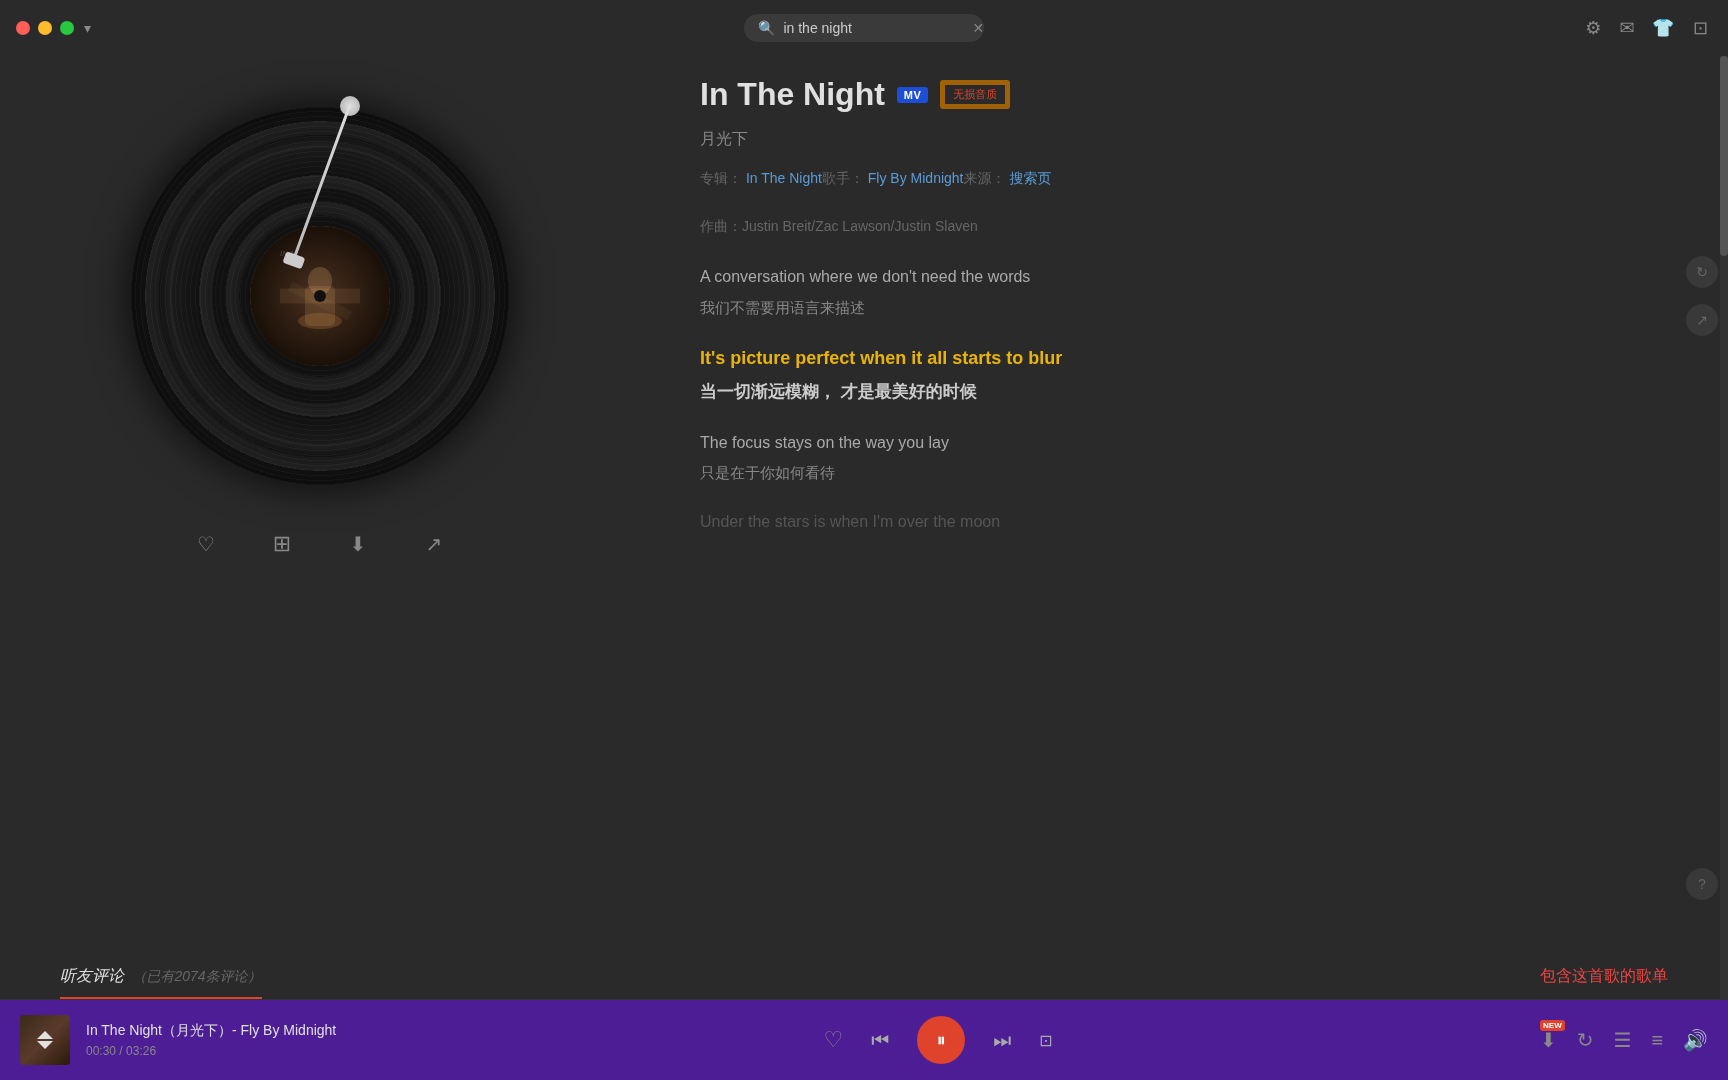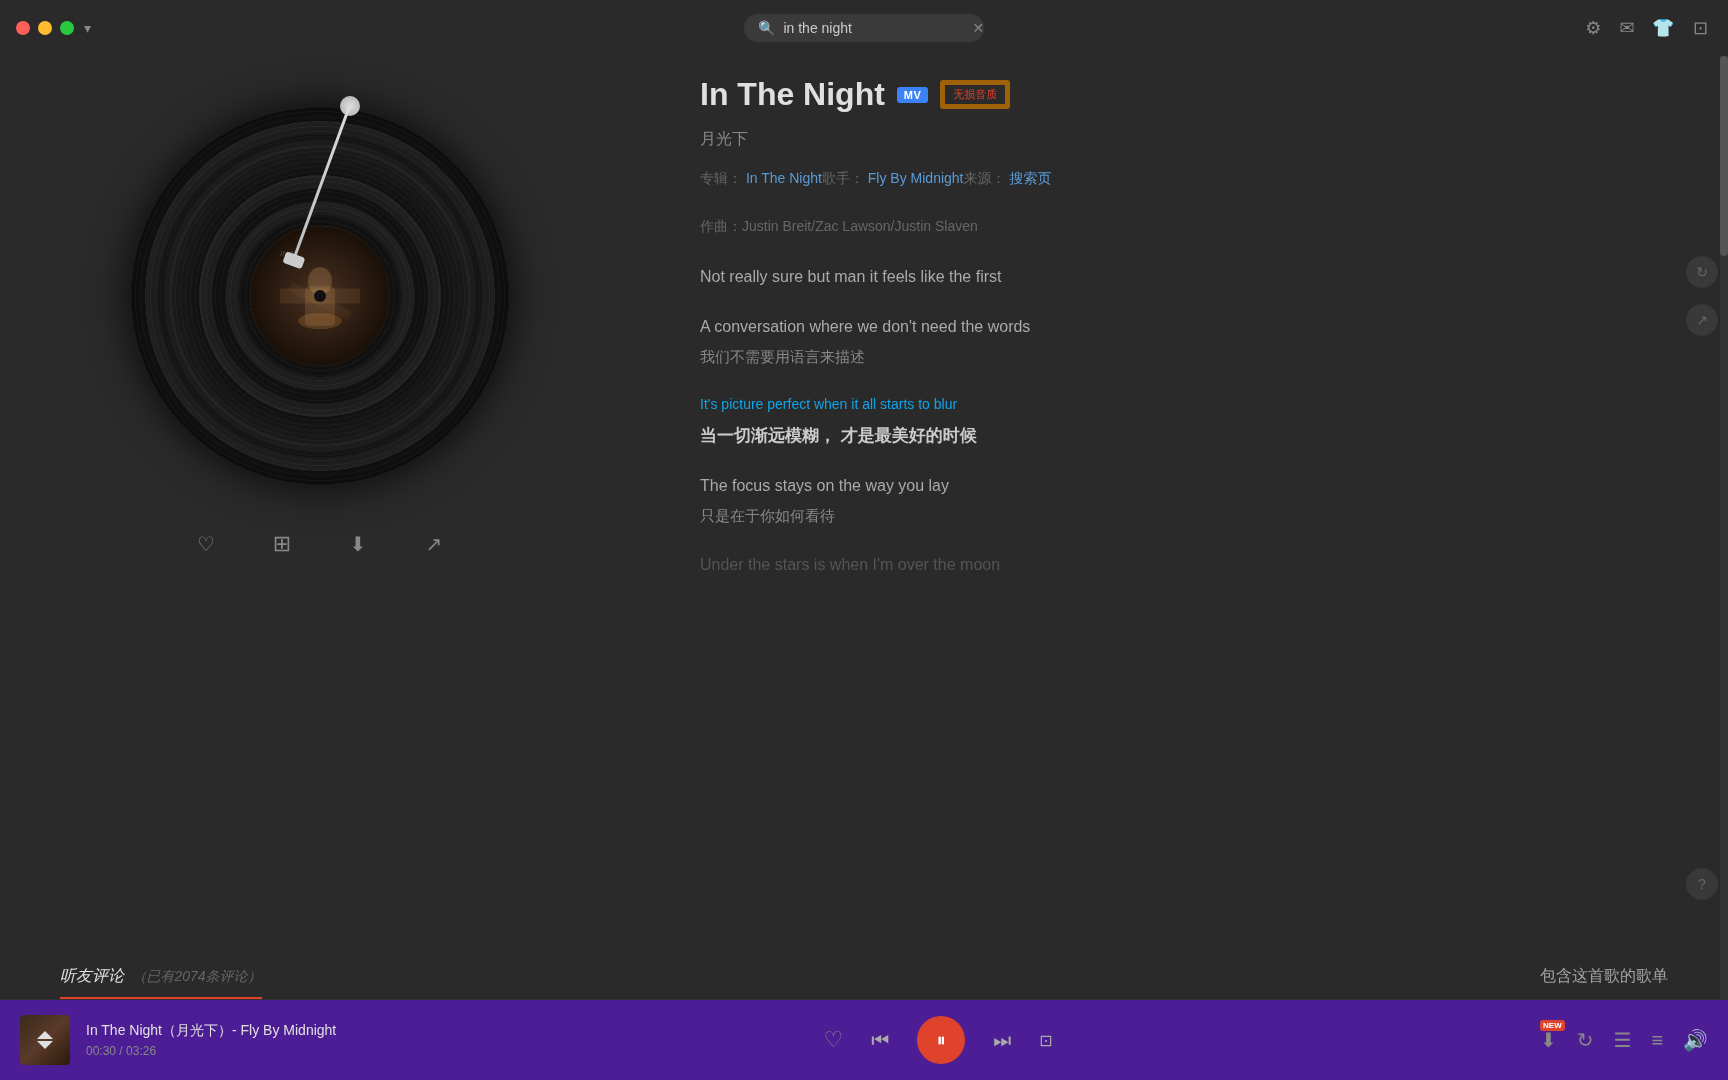--- a/index.html
+++ b/index.html
@@ -253,21 +253,21 @@
       align-items: center;
       gap: 12px;
       margin-bottom: 16px;
     }
     .song-title {
       font-size: 32px;
       font-weight: 600;
       color: #e0e0e0;
     }
     .badge-mv {
-      background: #3b82f6;
+      background: #1d4ed8;
       color: white;
       font-size: 11px;
       font-weight: bold;
       padding: 2px 7px;
       border-radius: 3px;
       letter-spacing: 0.5px;
     }
     .badge-hq {
       border: 5px solid #a16207;
       color: #e0432b;
@@ -310,23 +310,23 @@
       color: #aaa;
       margin-bottom: 6px;
       line-height: 1.6;
     }
     .lyric-zh {
       font-size: 15px;
       color: #888;
       line-height: 1.6;
     }
     .lyric-block.active .lyric-en {
-      font-size: 14px;
-      color: #0ea5e9;
-      font-weight: 400;
+      font-size: 18px;
+      color: #eab308;
+      font-weight: 700;
     }
     .lyric-block.active .lyric-zh {
       font-size: 17px;
       color: #ccc;
       font-weight: 600;
     }
     .lyric-dim .lyric-en,
     .lyric-dim .lyric-zh {
       color: #555;
     }
@@ -405,21 +405,21 @@
     .tab-count {
       color: #666;
       font-size: 14px;
       margin-left: 4px;
     }
     .tab-right {
       position: absolute;
       right: 60px;
       bottom: 12px;
       font-size: 16px;
-      color: #a3a3a3;
+      color: #ef4444;
       cursor: pointer;
     }
 
     
     .player-bar {
       position: absolute;
       bottom: 0; left: 0; right: 0;
       height: 80px;
       background: #4c1d95;
       display: flex;
@@ -644,21 +644,20 @@
       <div>
         <span class="meta-label">来源：</span>
         <a>搜索页</a>
       </div>
     </div>
 
     <div class="lyrics-container">
       <div class="lyric-composer">作曲：Justin Breit/Zac Lawson/Justin Slaven</div>
 
       <div class="lyric-block">
-        <div class="lyric-en">Not really sure but man it feels like the first</div>
       </div>
 
       <div class="lyric-block">
         <div class="lyric-en">A conversation where we don't need the words</div>
         <div class="lyric-zh">我们不需要用语言来描述</div>
       </div>
 
       <div class="lyric-block active">
         <div class="lyric-en">It's picture perfect when it all starts to blur</div>
         <div class="lyric-zh">当一切渐远模糊，  才是最美好的时候</div>

